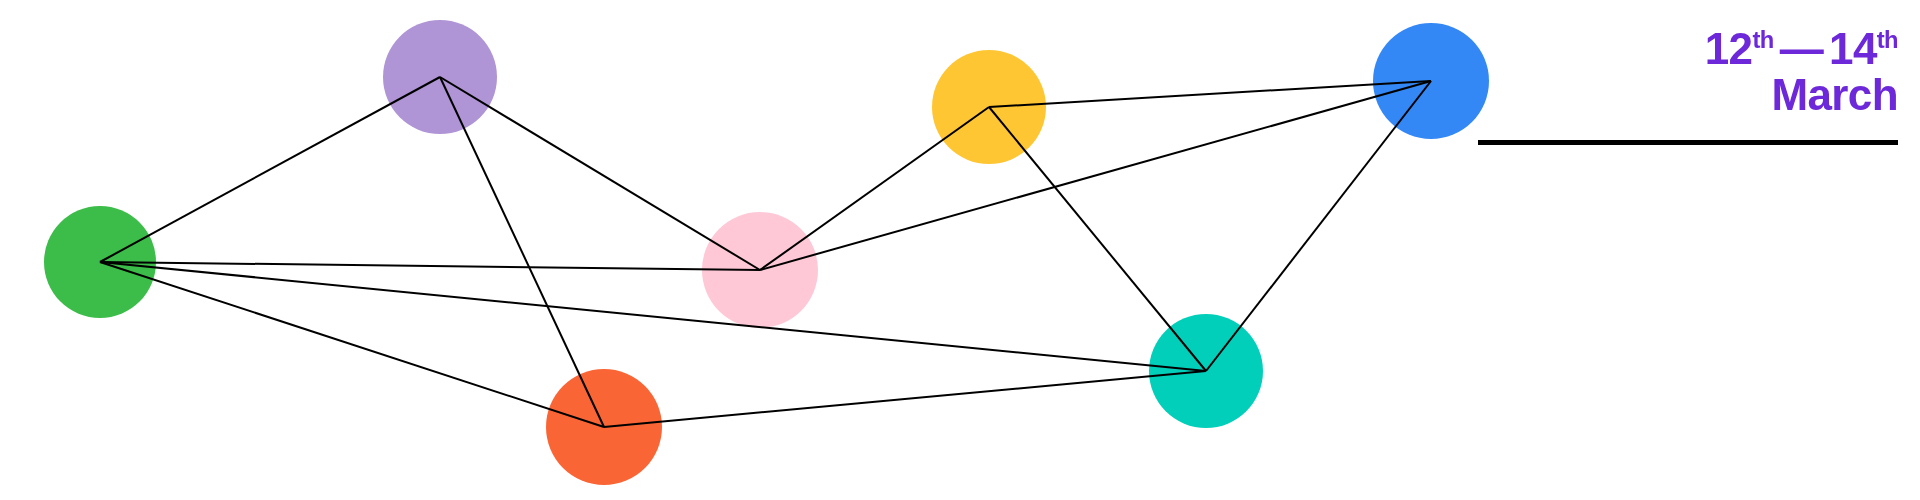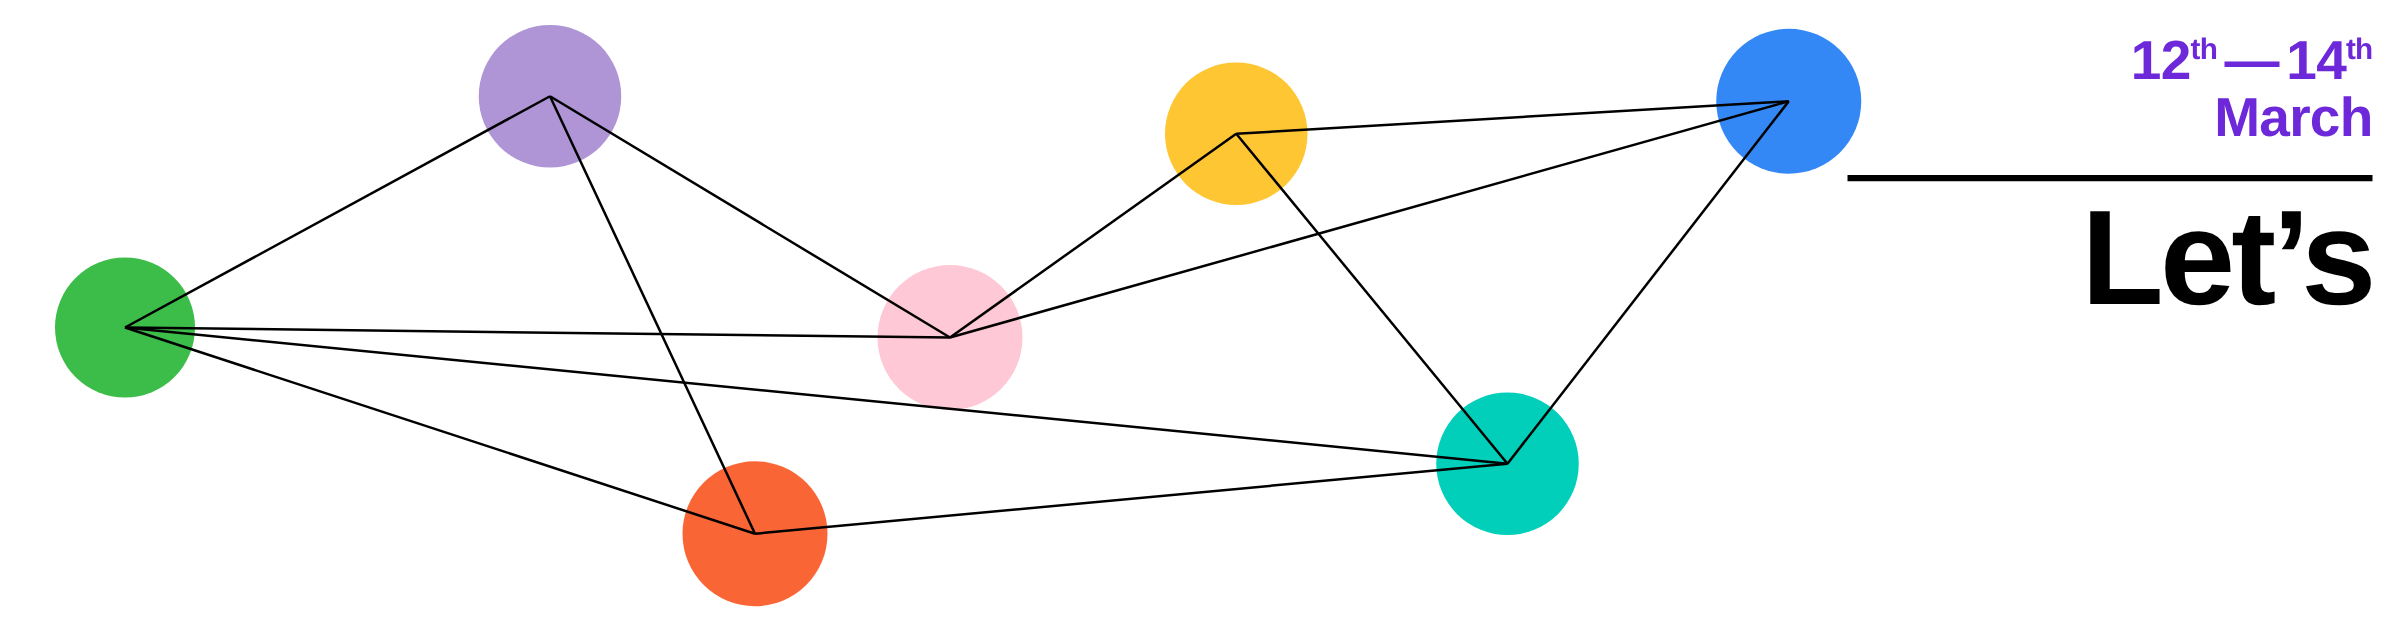--- a/index.html
+++ b/index.html
@@ -125,16 +125,15 @@
   <div id="text-block">
 
     <div class="date-line">
       <span>12</span><sup>th</sup><span class="date-dash">—</span><span>14</span><sup>th</sup>
     </div>
 
     <div class="date-line">March</div>
 
     <div id="divider-rule"></div>
 
-    <div class="headline" id="headline-line-1">Let’s</div>
 
   </div>
 </div>
 
 </body></html>

